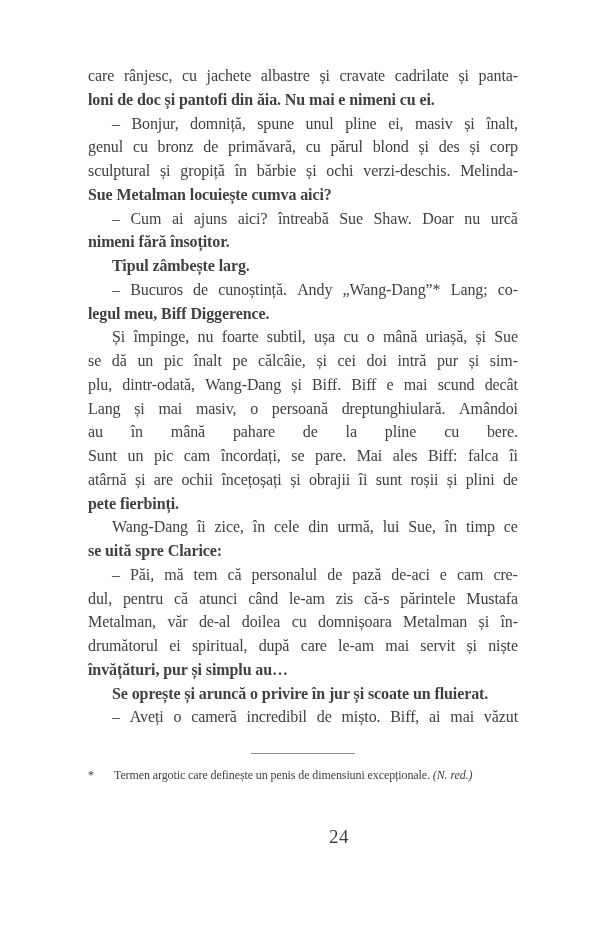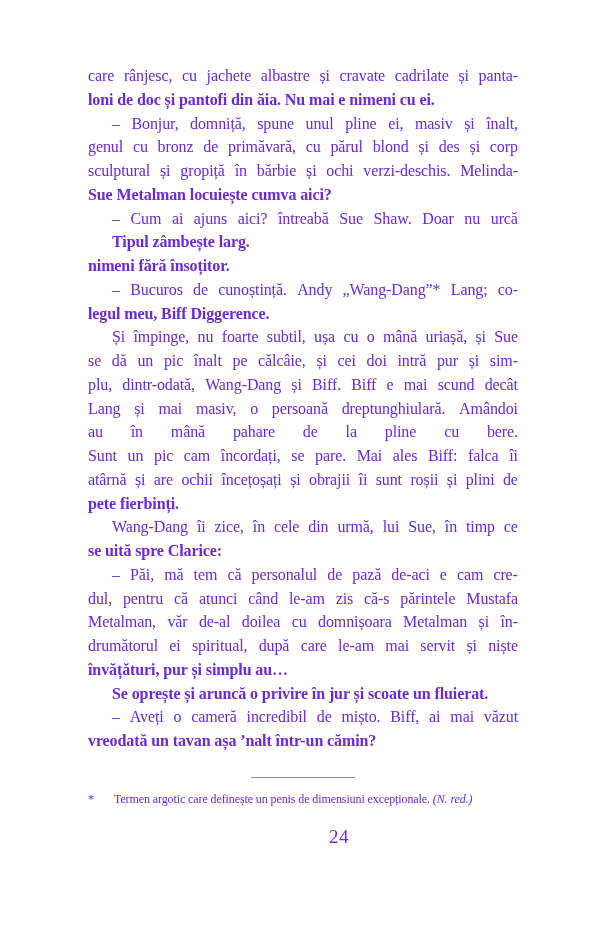--- a/index.html
+++ b/index.html
@@ -7,21 +7,21 @@
     padding: 0;
     background: #ffffff;
   }
   .page {
     position: relative;
     width: 606px;
     height: 929px;
     background: #ffffff;
     overflow: hidden;
     font-family: "Liberation Serif", serif;
-    color: #6d28d9;
+    color: #404040;
   }
   .text-block {
     position: absolute;
     left: 88px;
     top: 64px;
     width: 430px;
     font-size: 16px;
     letter-spacing: -0.1px;
   }
   .line {
@@ -141,22 +141,22 @@
           <span>ai</span>
           <span>ajuns</span>
           <span>aici?</span>
           <span>întreabă</span>
           <span>Sue</span>
           <span>Shaw.</span>
           <span>Doar</span>
           <span>nu</span>
           <span>urcă</span>
         </div>
+        <div class="line end">nimeni fără însoțitor.</div>
         <div class="line end ind">Tipul zâmbește larg.</div>
-        <div class="line end">nimeni fără însoțitor.</div>
         <div class="line just ind">
           <span>–</span>
           <span>Bucuros</span>
           <span>de</span>
           <span>cunoștință.</span>
           <span>Andy</span>
           <span>„Wang-Dang”*</span>
           <span>Lang;</span>
           <span>co-</span>
         </div>
@@ -326,21 +326,20 @@
           <span>o</span>
           <span>cameră</span>
           <span>incredibil</span>
           <span>de</span>
           <span>mișto.</span>
           <span>Biff,</span>
           <span>ai</span>
           <span>mai</span>
           <span>văzut</span>
         </div>
-        <div class="line end">vreodată un tavan așa ’nalt într-un cămin?</div>
       </div>
 
     <hr class="foot-rule">
 
     <div class="footnote"><span class="fn-marker">*</span><span class="fn-text">Termen argotic care definește un penis de dimensiuni excepționale.</span> <span class="fn-attr">(N. red.)</span></div>
   </div>
 
   <div class="page-number">24</div>
 
 </div>

